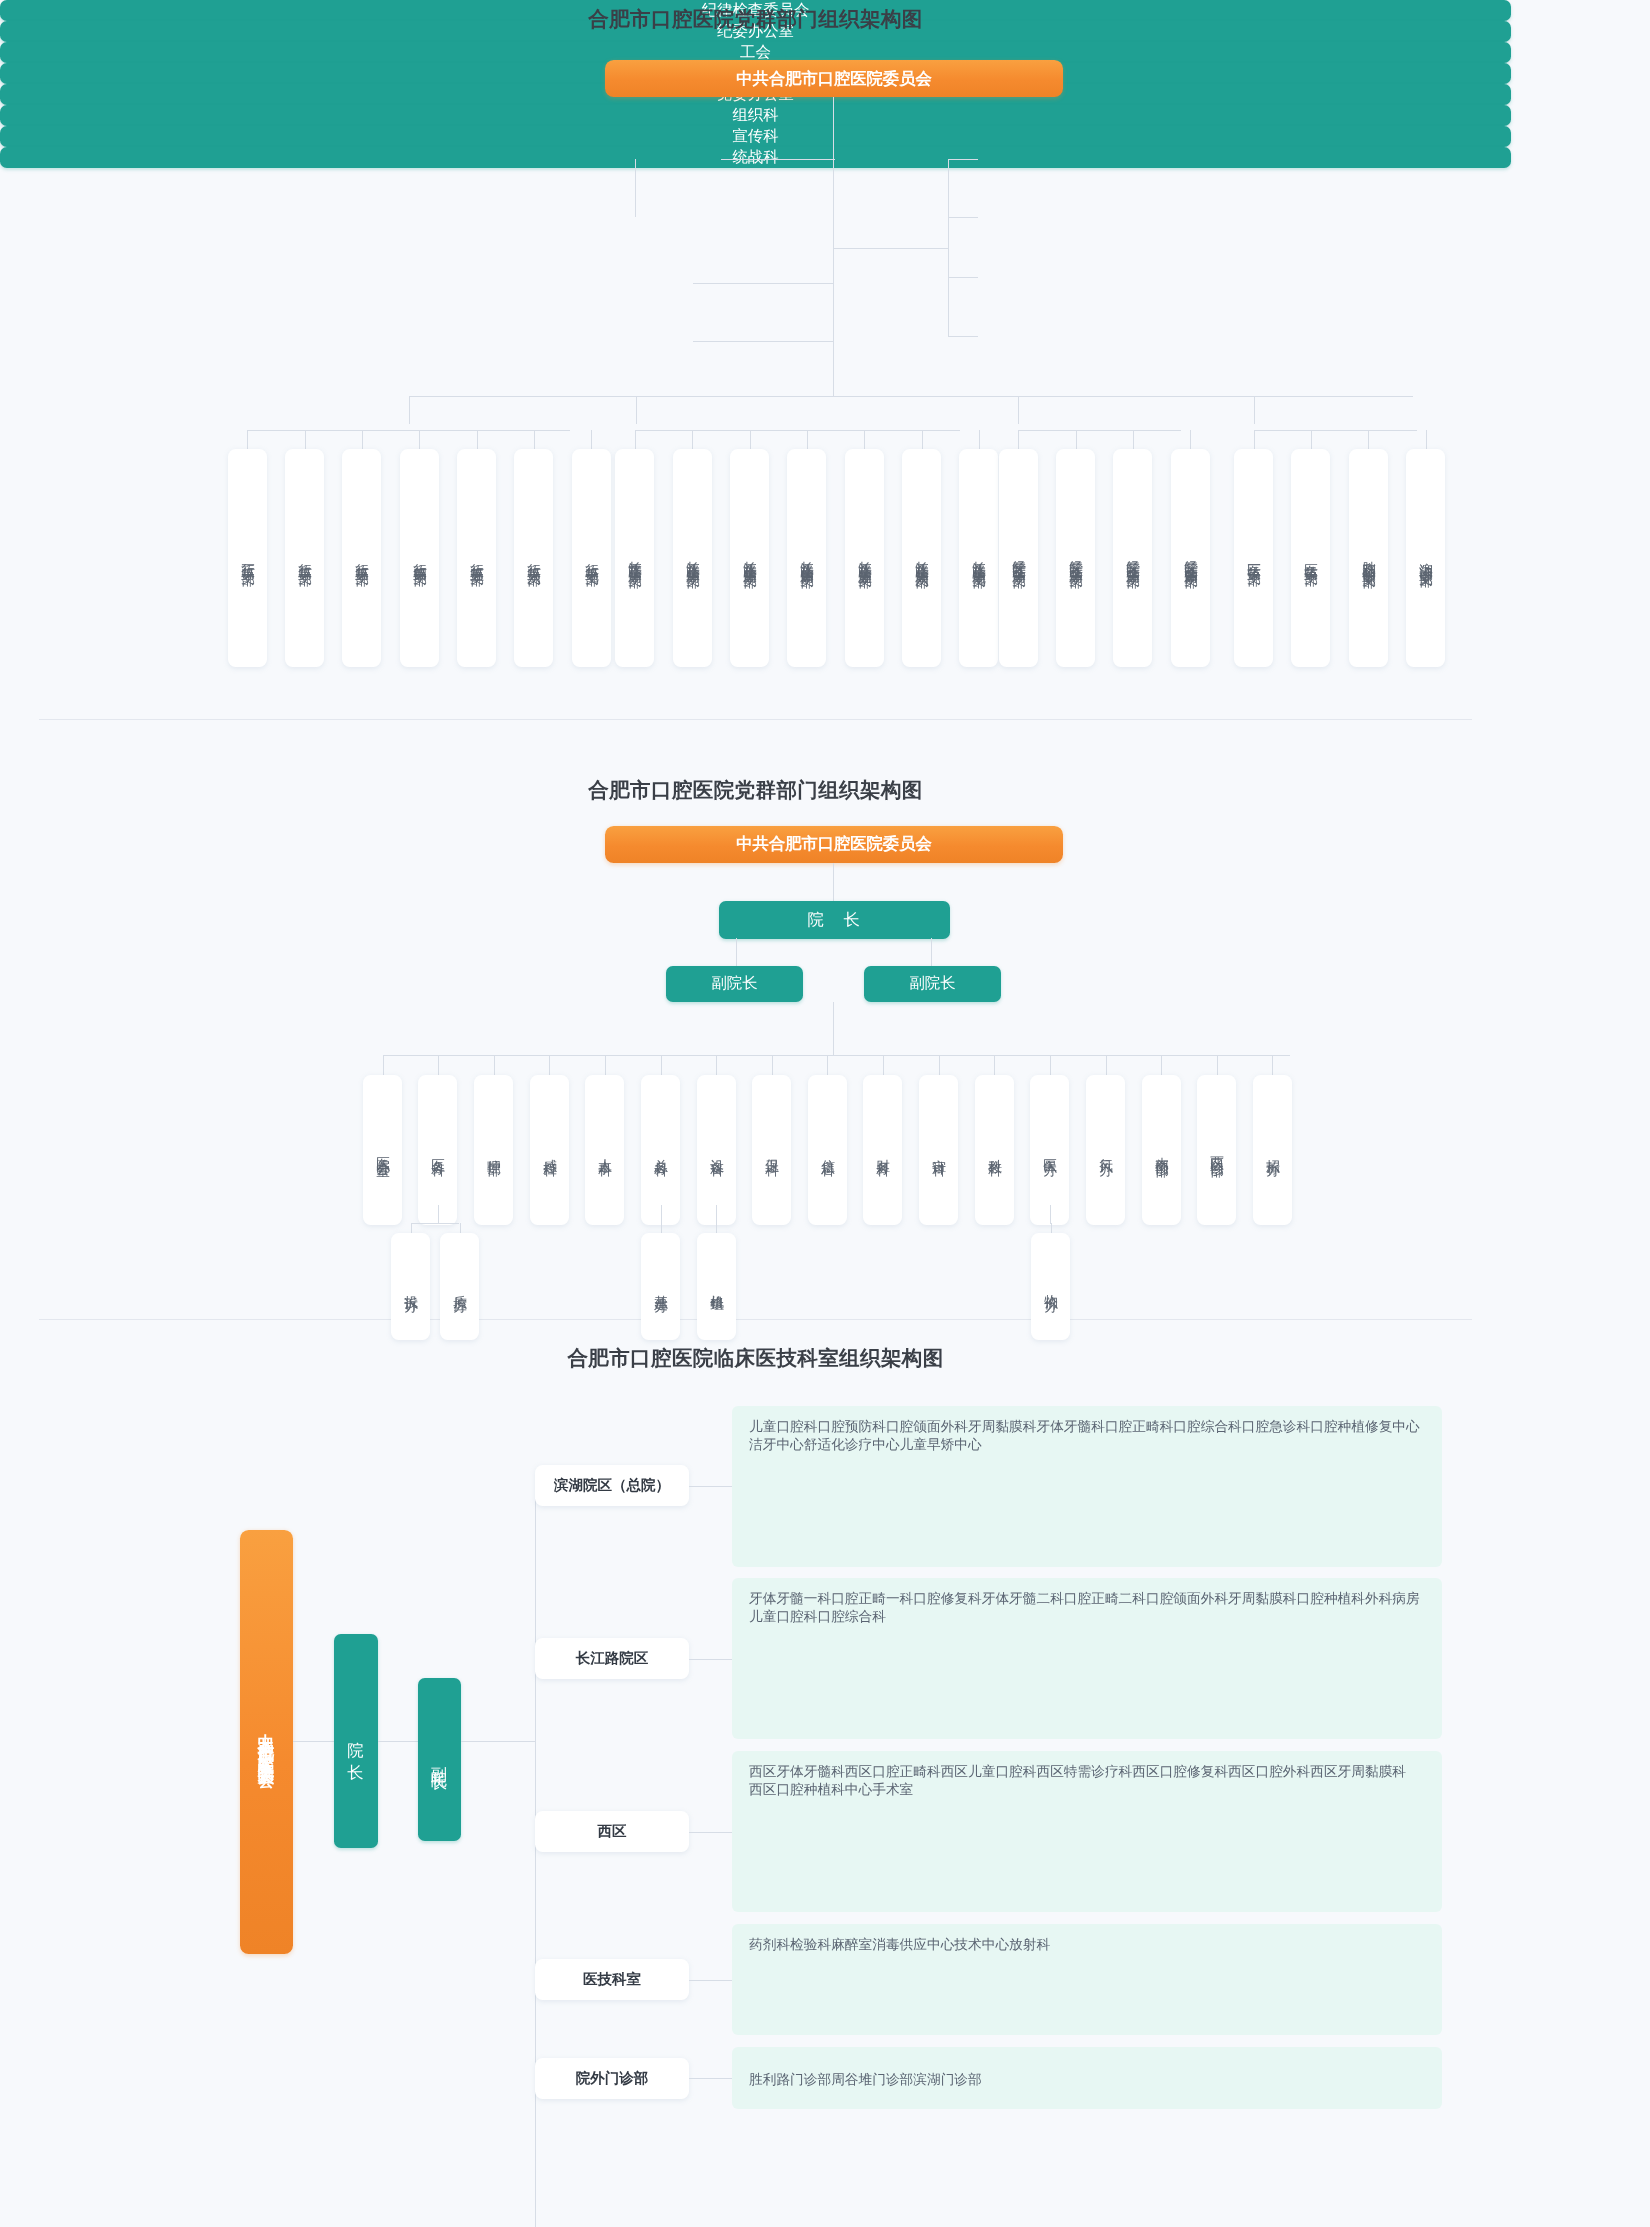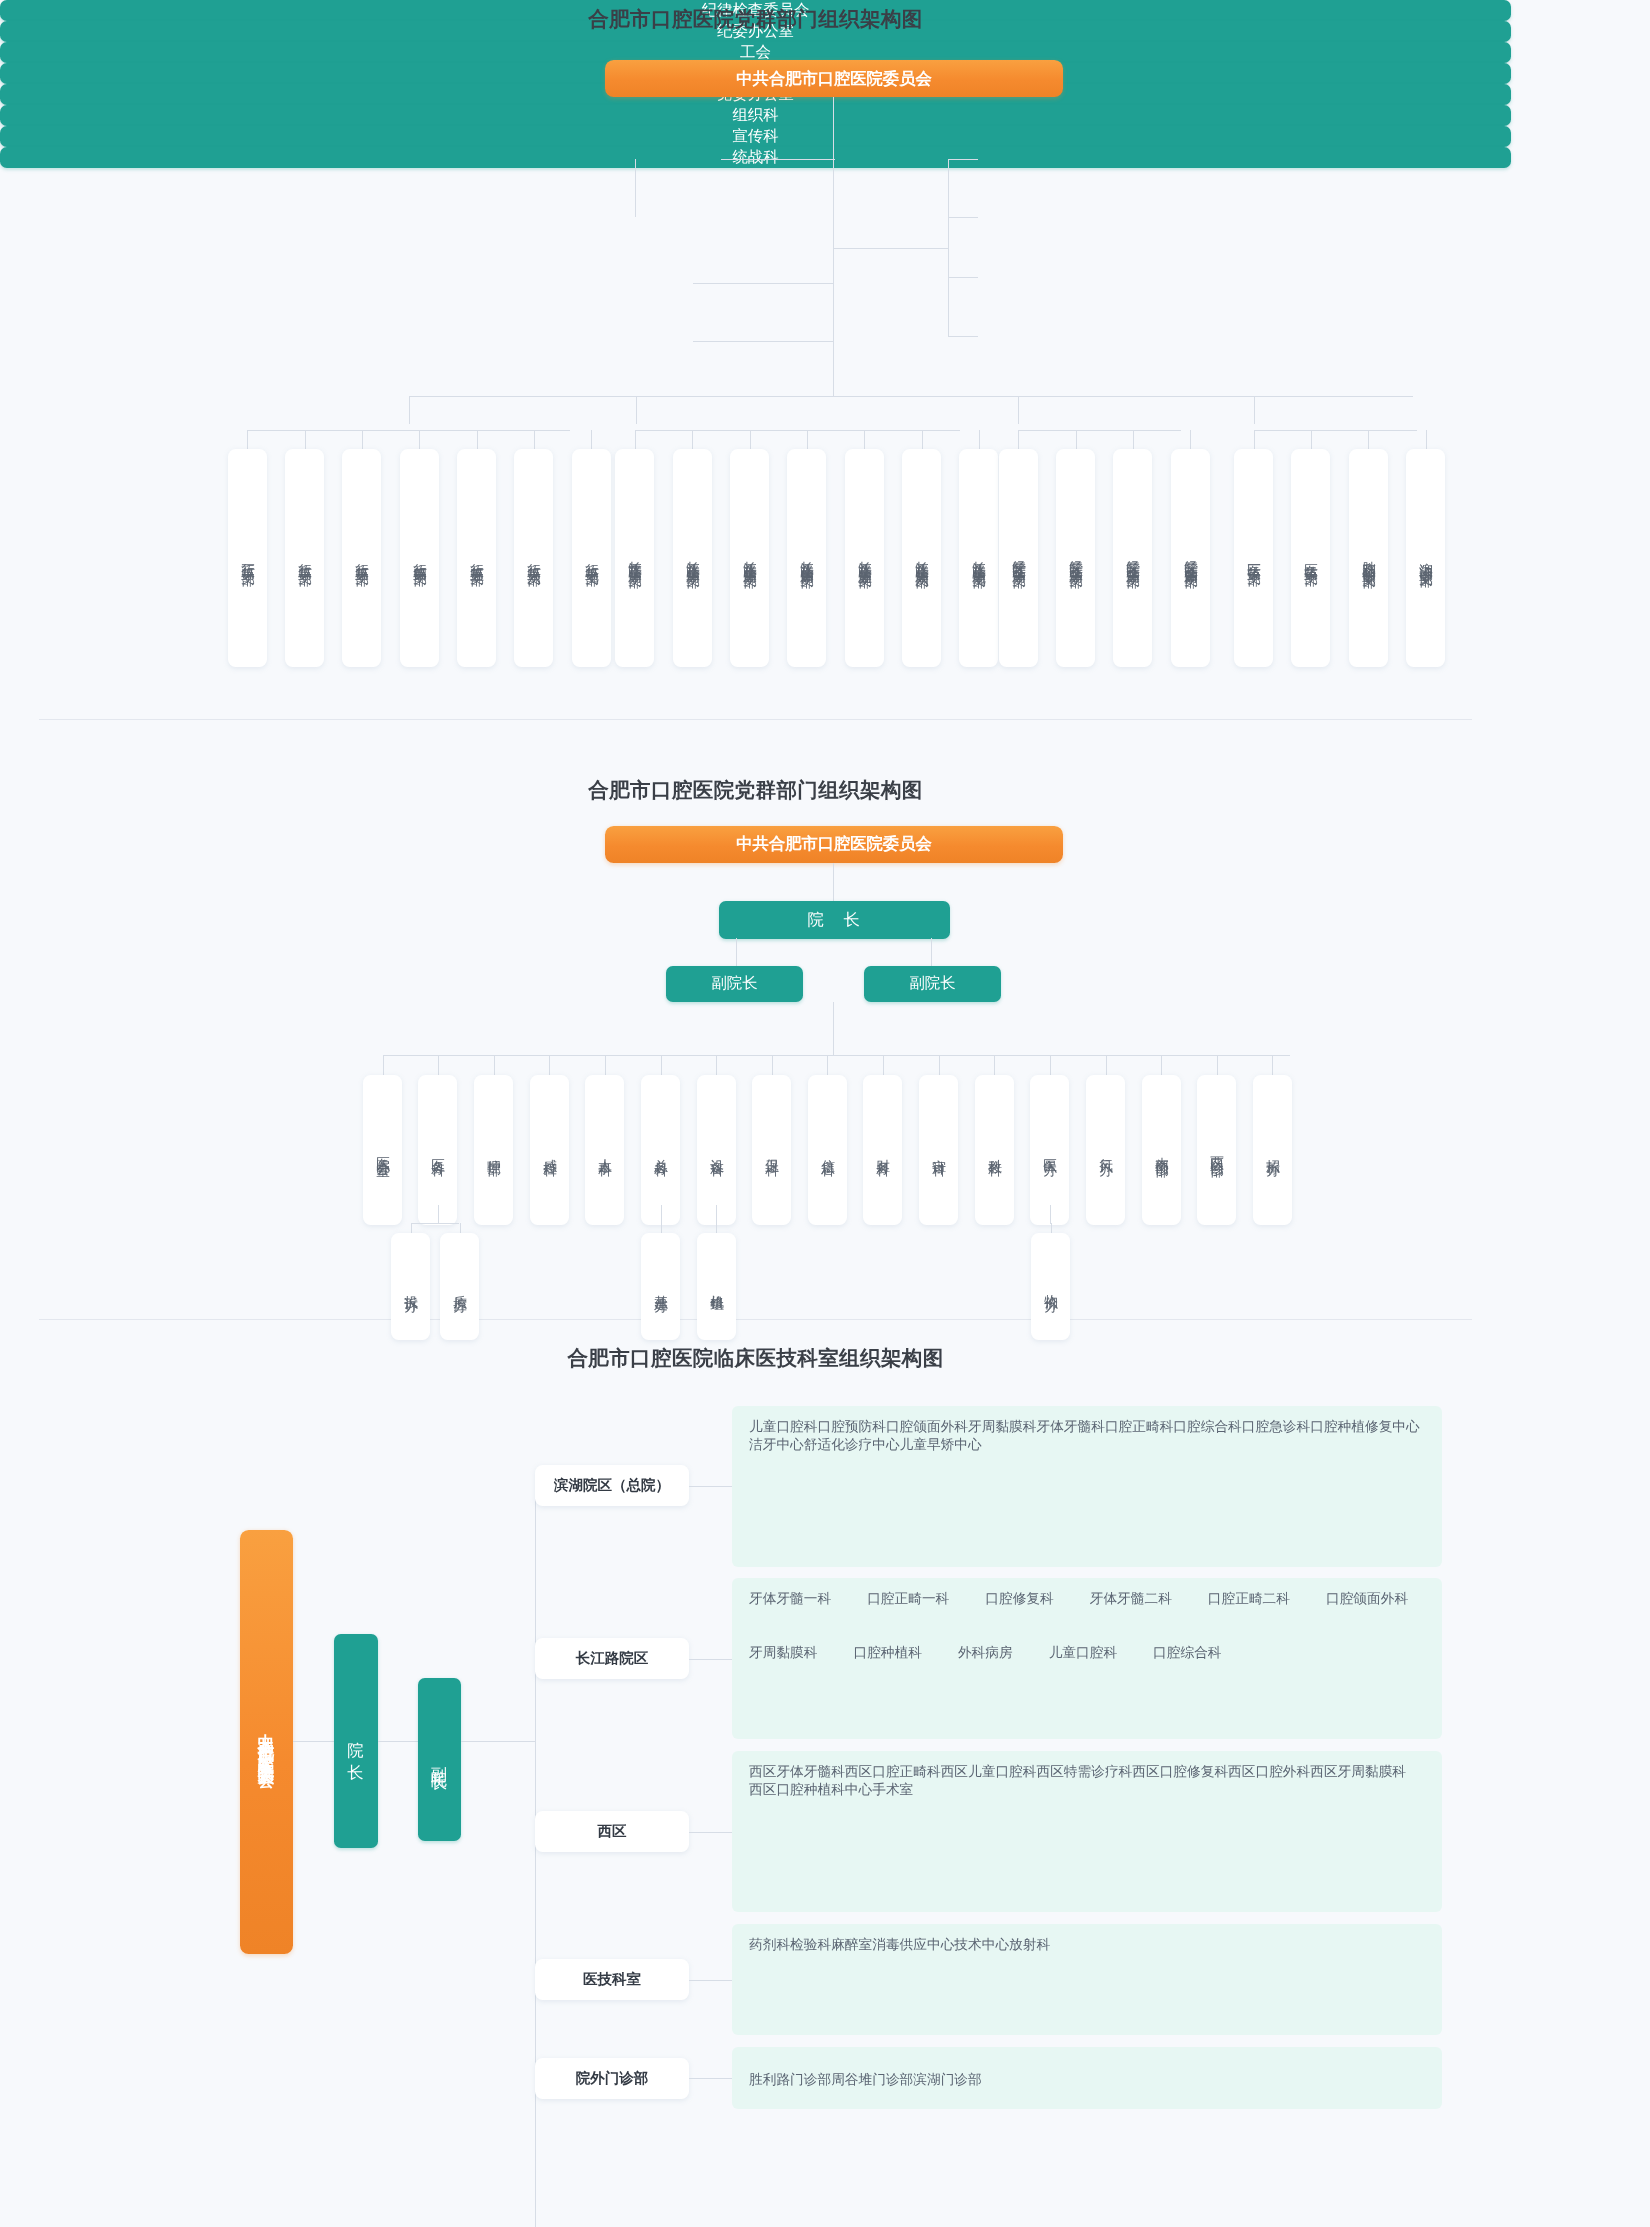--- a/index.html
+++ b/index.html
@@ -314,21 +314,21 @@
             <div class="gitem">口腔正畸科</div>
             <div class="gitem">口腔综合科</div>
             <div class="gitem">口腔急诊科</div>
             <div class="gitem">口腔种植修复中心</div>
             <div class="gitem">洁牙中心</div>
             <div class="gitem">舒适化诊疗中心</div>
             <div class="gitem">儿童早矫中心</div>
           </div>
         </div>
         <div class="group" style="position: absolute; left: 732px; top: 258px; width: 710px; height: 161px; background: rgb(231, 247, 243); border-radius: 6px; box-sizing: border-box;">
-          <div class="grid" style="display: flex; flex-wrap: wrap; padding: 12px 0px 0px 17px; box-sizing: border-box; gap: 36px;">
+          <div class="grid" style="display: flex; flex-wrap: wrap; padding: 12px 0px 0px 17px; box-sizing: border-box;">
             <div class="gitem">牙体牙髓一科</div>
             <div class="gitem">口腔正畸一科</div>
             <div class="gitem">口腔修复科</div>
             <div class="gitem">牙体牙髓二科</div>
             <div class="gitem">口腔正畸二科</div>
             <div class="gitem">口腔颌面外科</div>
             <div class="gitem">牙周黏膜科</div>
             <div class="gitem">口腔种植科</div>
             <div class="gitem">外科病房</div>
             <div class="gitem">儿童口腔科</div>

